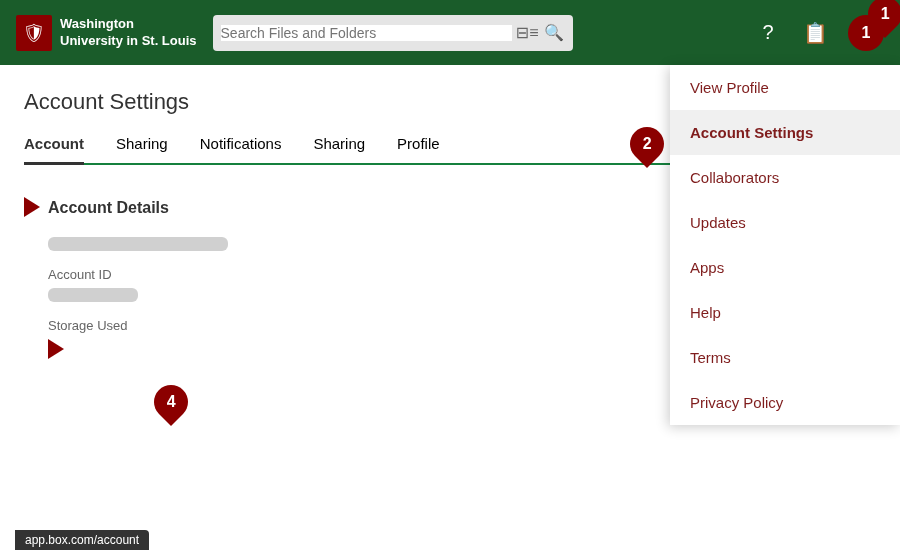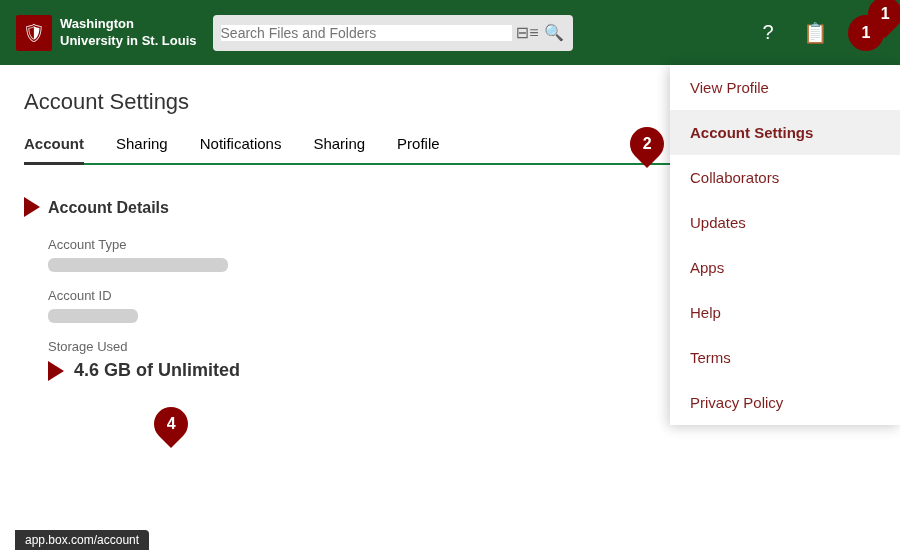--- a/index.html
+++ b/index.html
@@ -292,30 +292,28 @@
       <div class="tab">Sharing</div>
       <div class="tab">Profile</div>
     </div>
 
     <div class="section-header">
       <div class="arrow-right"></div>
       <div class="section-title">Account Details</div>
     </div>
 
     <div class="detail-block">
-      <div class="detail-label">Account Type</div>
       <div class="detail-value-blur long"></div>
 
       <div class="detail-label">Account ID</div>
       <div class="detail-value-blur short"></div>
 
       <div class="detail-label">Storage Used</div>
       <div class="storage-value">
         <div class="storage-arrow"></div>
-        <span>4.6 GB of Unlimited</span>
       </div>
     </div>
 
     <div style="position:relative; height:0;">
       <div class="bubble" style="position:absolute; bottom: -60px; left: 130px;">
         <span>4</span>
       </div>
     </div>
   </div>
 

